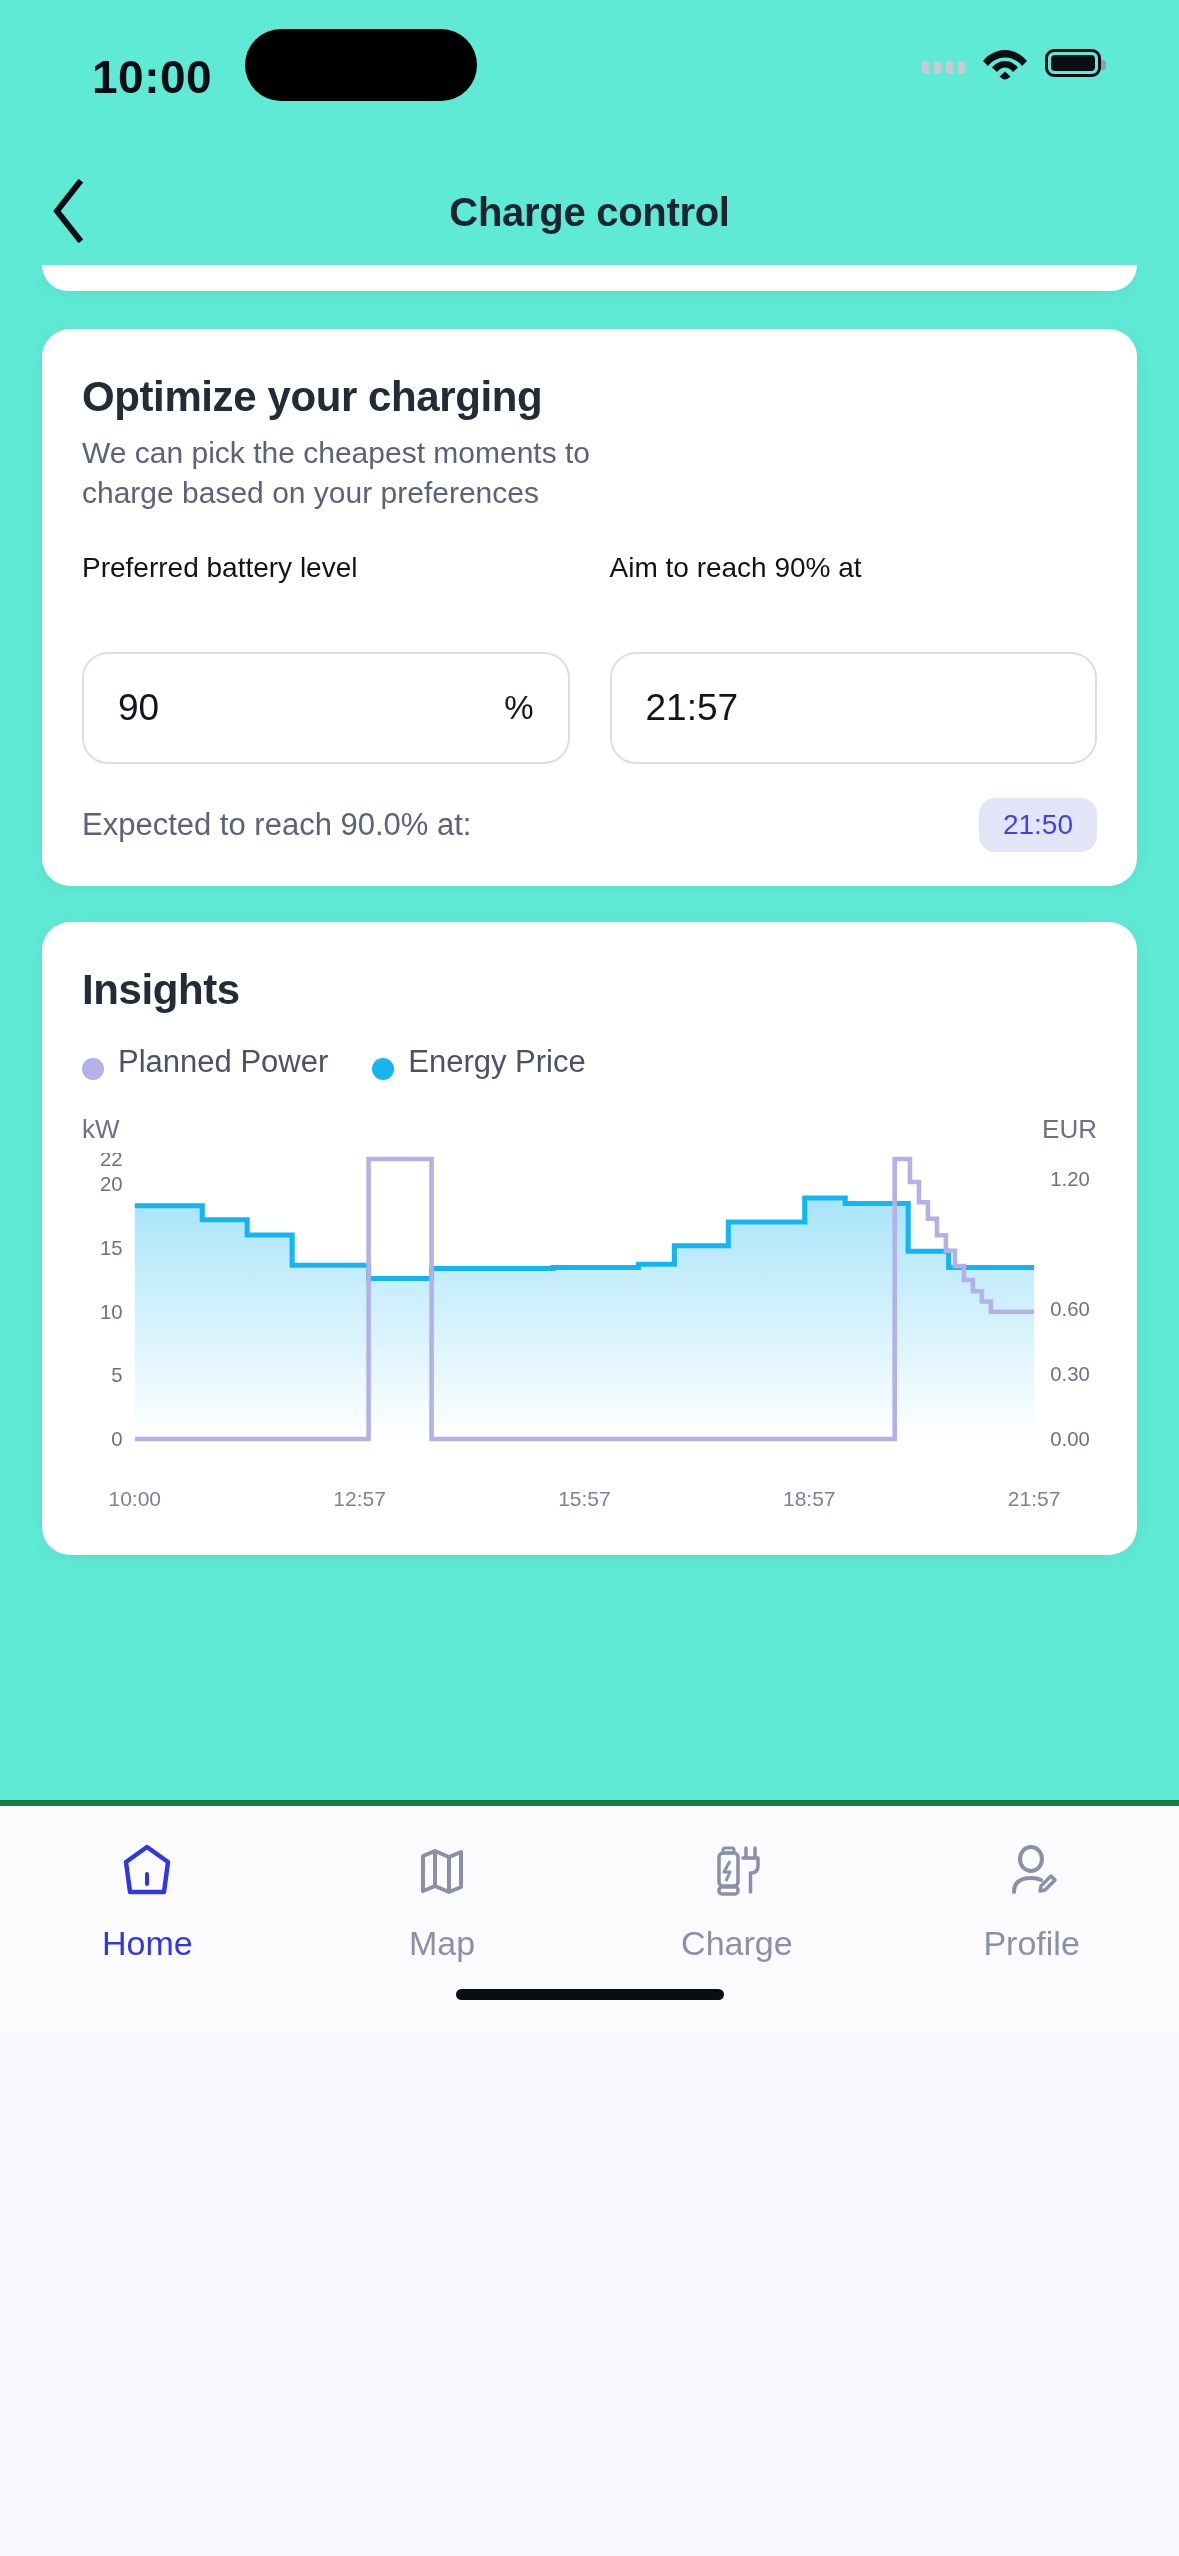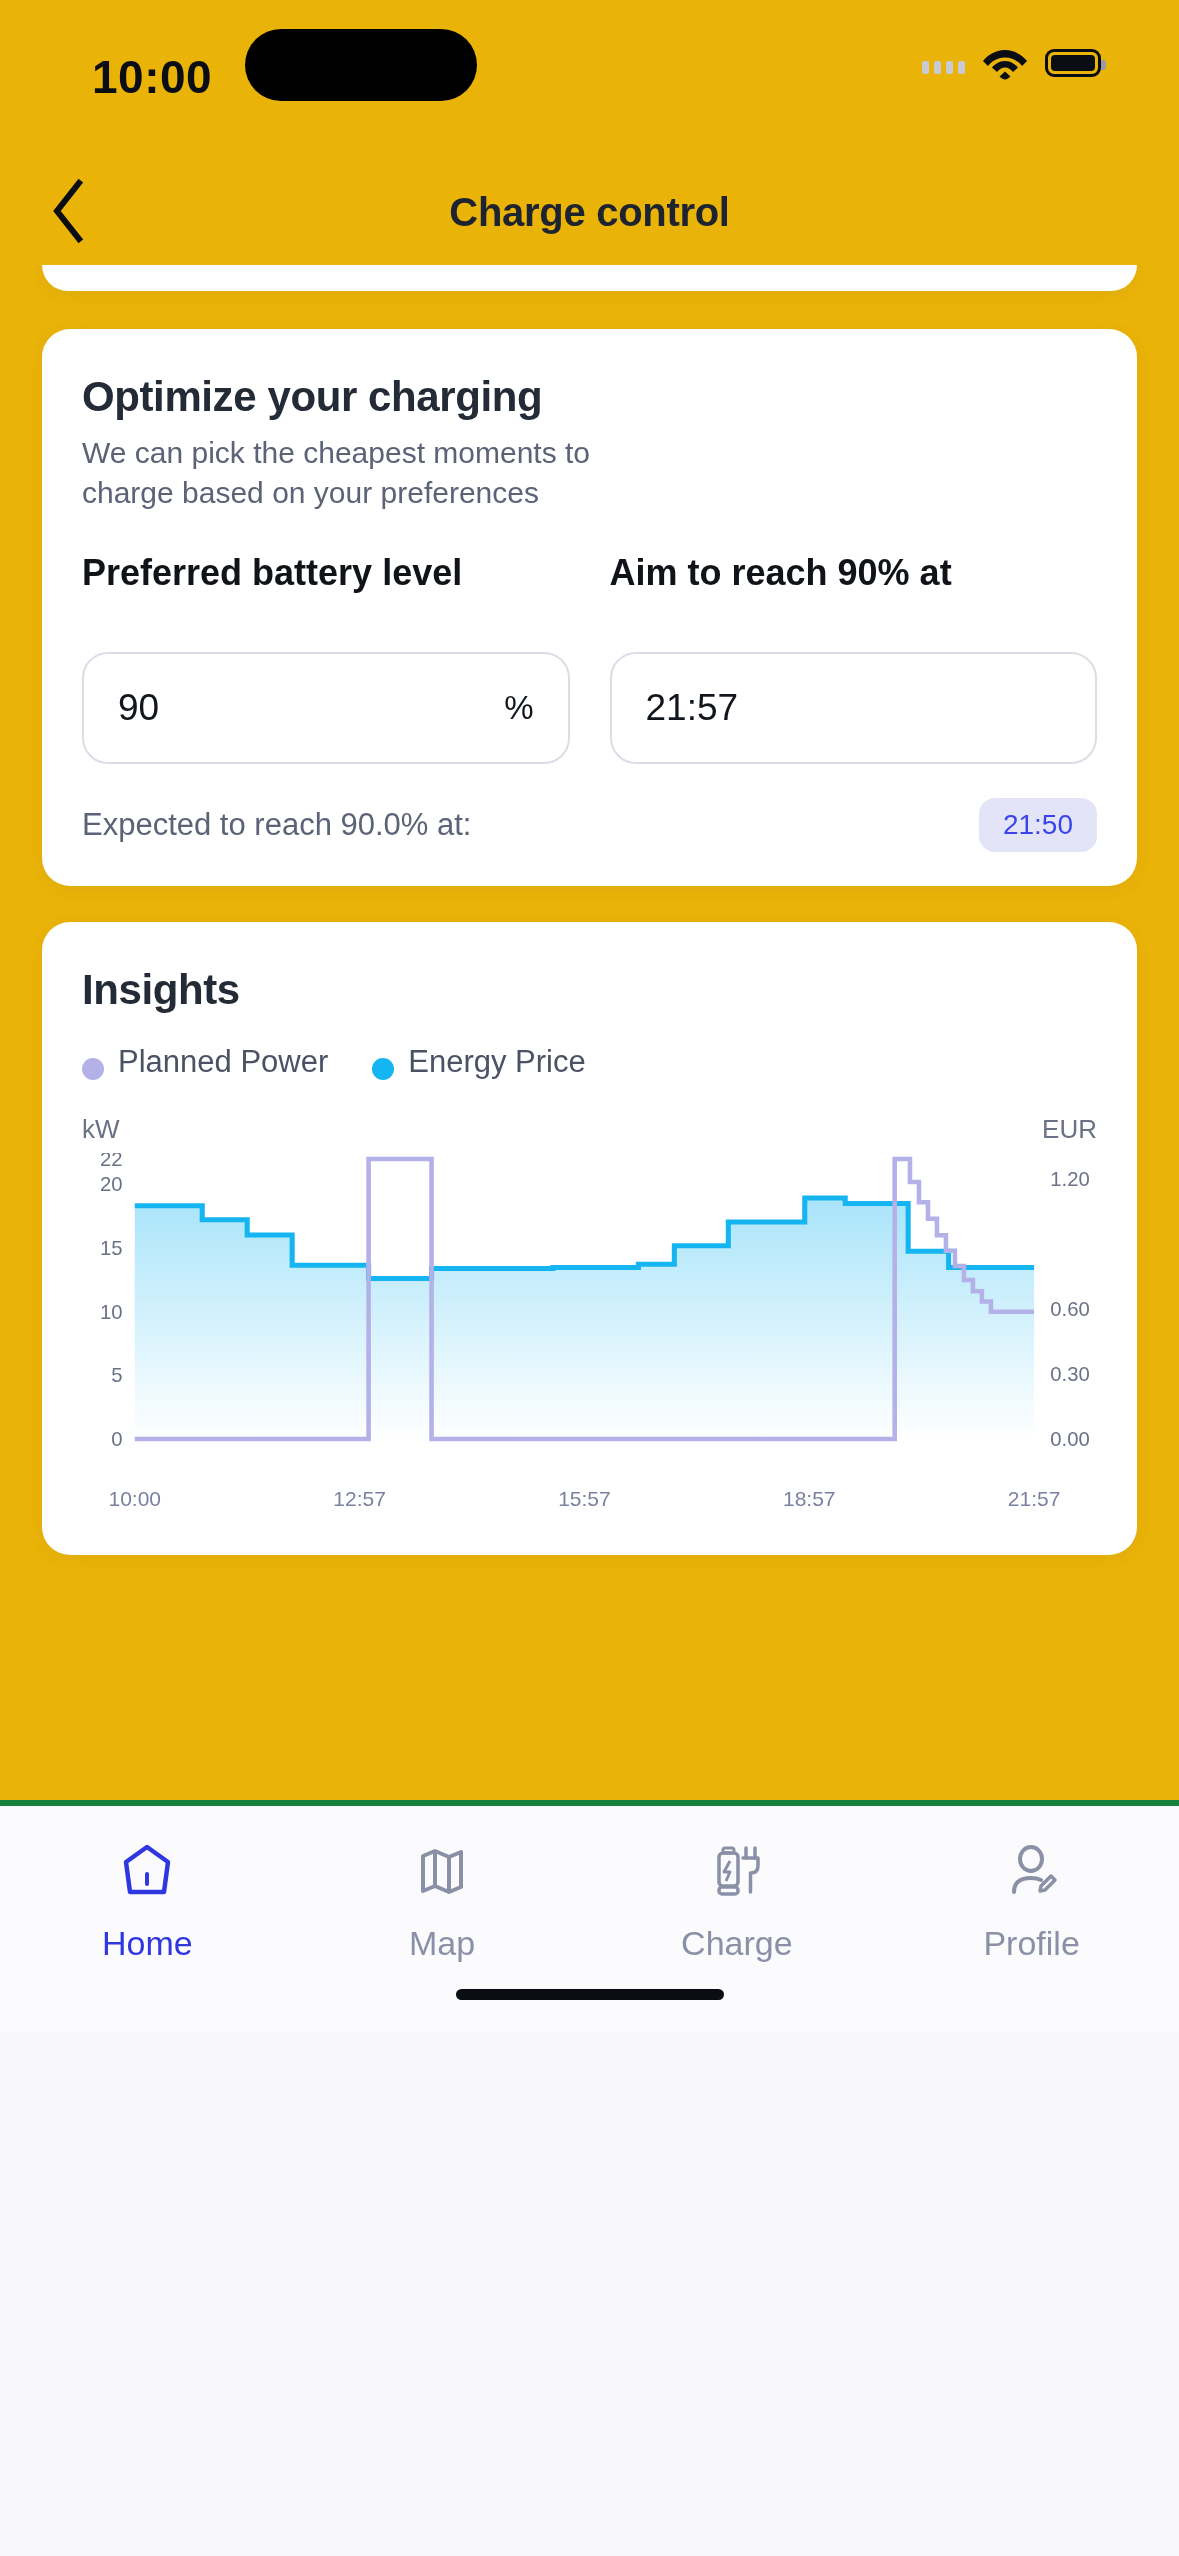--- a/index.html
+++ b/index.html
@@ -4,21 +4,21 @@
 <style>
   * { box-sizing: border-box; margin: 0; padding: 0; }
   html, body {
     width: 1179px; height: 2556px;
     background: #f7f7fc;
     font-family: "Liberation Sans", sans-serif;
     overflow: hidden;
   }
   .phone {
     position: relative; width: 1179px; height: 2032px;
-    background: #eab308; display: flex; flex-direction: column;
+    background: #5eead4; display: flex; flex-direction: column;
   }
 
   
   .statusbar {
     position: relative; height: 160px; flex: none;
     display: flex; align-items: center;
   }
   .sb-time {
     position: absolute; left: 92px; top: 50px;
     font-size: 46px; font-weight: 700; color: #0b0d14;
@@ -72,21 +72,21 @@
   .card-optimize { margin-top: 38px; padding: 44px 40px 34px 40px; }
   .h-title { font-size: 42px; font-weight: 700; color: #232b36; letter-spacing: -0.4px; }
   .h-sub {
     margin-top: 12px; font-size: 30px; line-height: 1.32;
     color: #5c6377; font-weight: 400; max-width: 560px;
   }
 
   .field-row { display: flex; gap: 40px; margin-top: 38px; }
   .field-col { flex: 1 1 0; min-width: 0; }
   .field-label {
-    font-size: 36px; line-height: 1.28; color: #101419; font-weight: 700;
+    font-size: 28px; line-height: 1.28; color: #101419; font-weight: 400;
     min-height: 82px;
   }
   .field-box {
     margin-top: 20px; height: 112px; border: 2px solid #dcdde6;
     border-radius: 26px; display: flex; align-items: center;
     padding: 0 34px; background: #fff;
   }
   .field-value { font-size: 37px; color: #11151c; font-weight: 400; }
   .field-unit { margin-left: auto; font-size: 33px; color: #11151c; }
 

